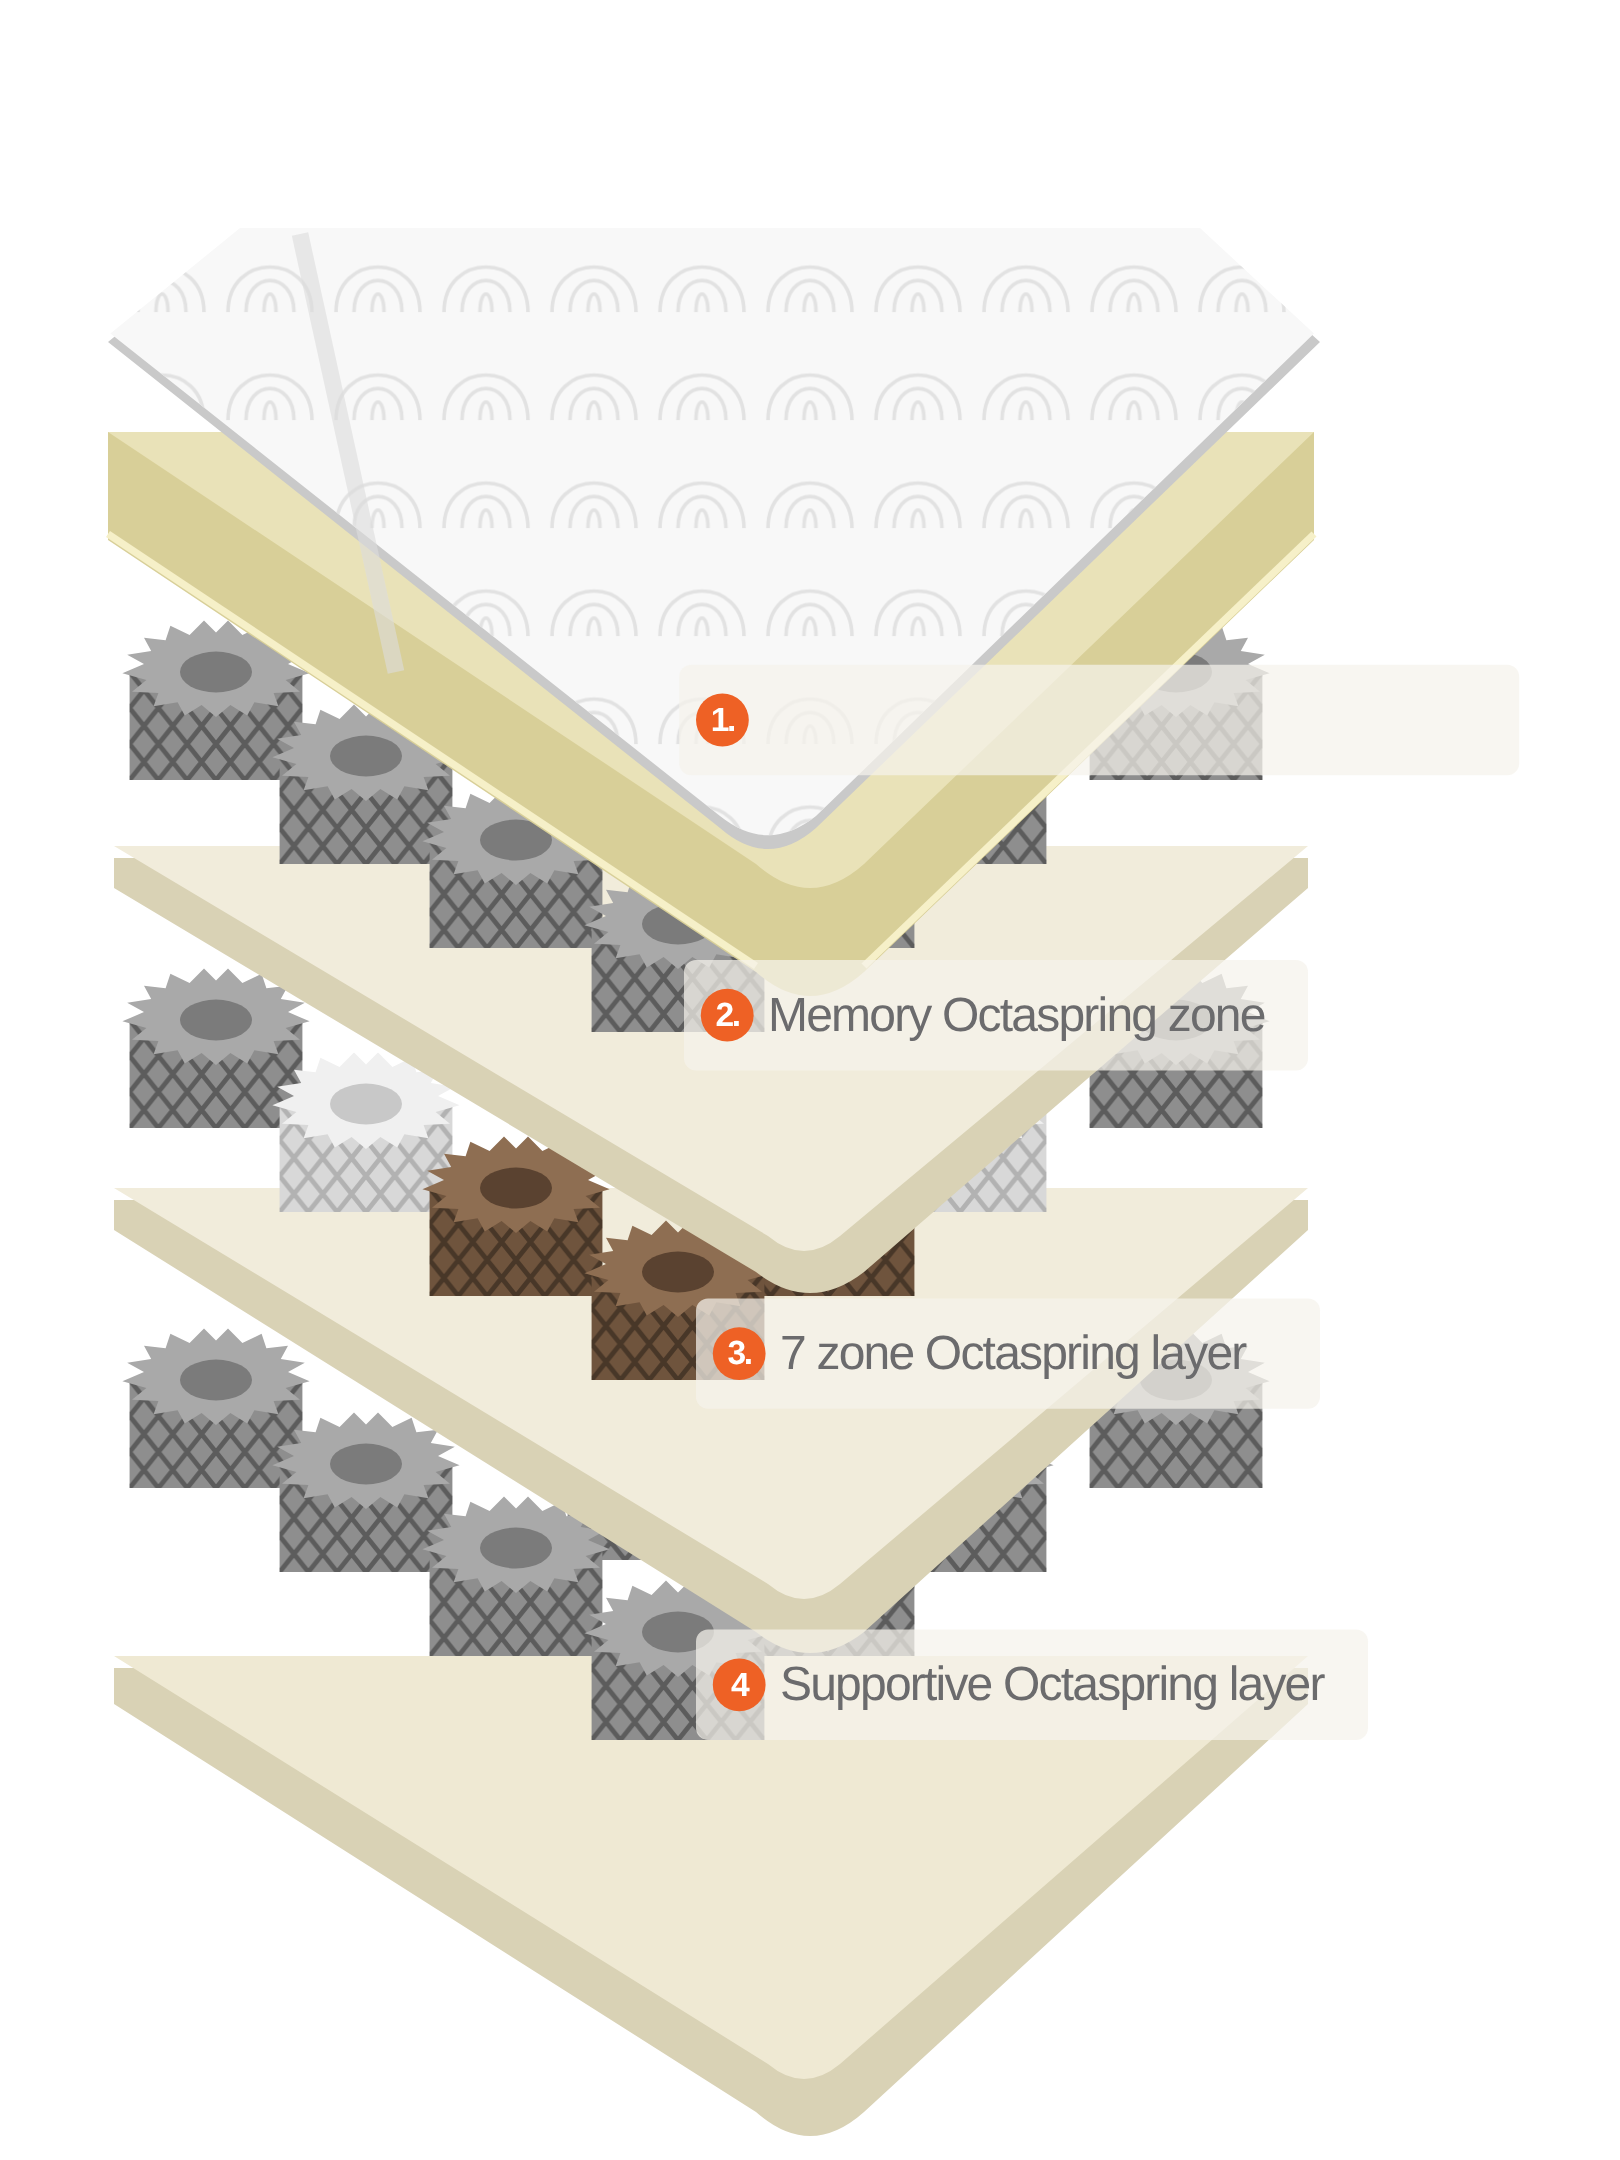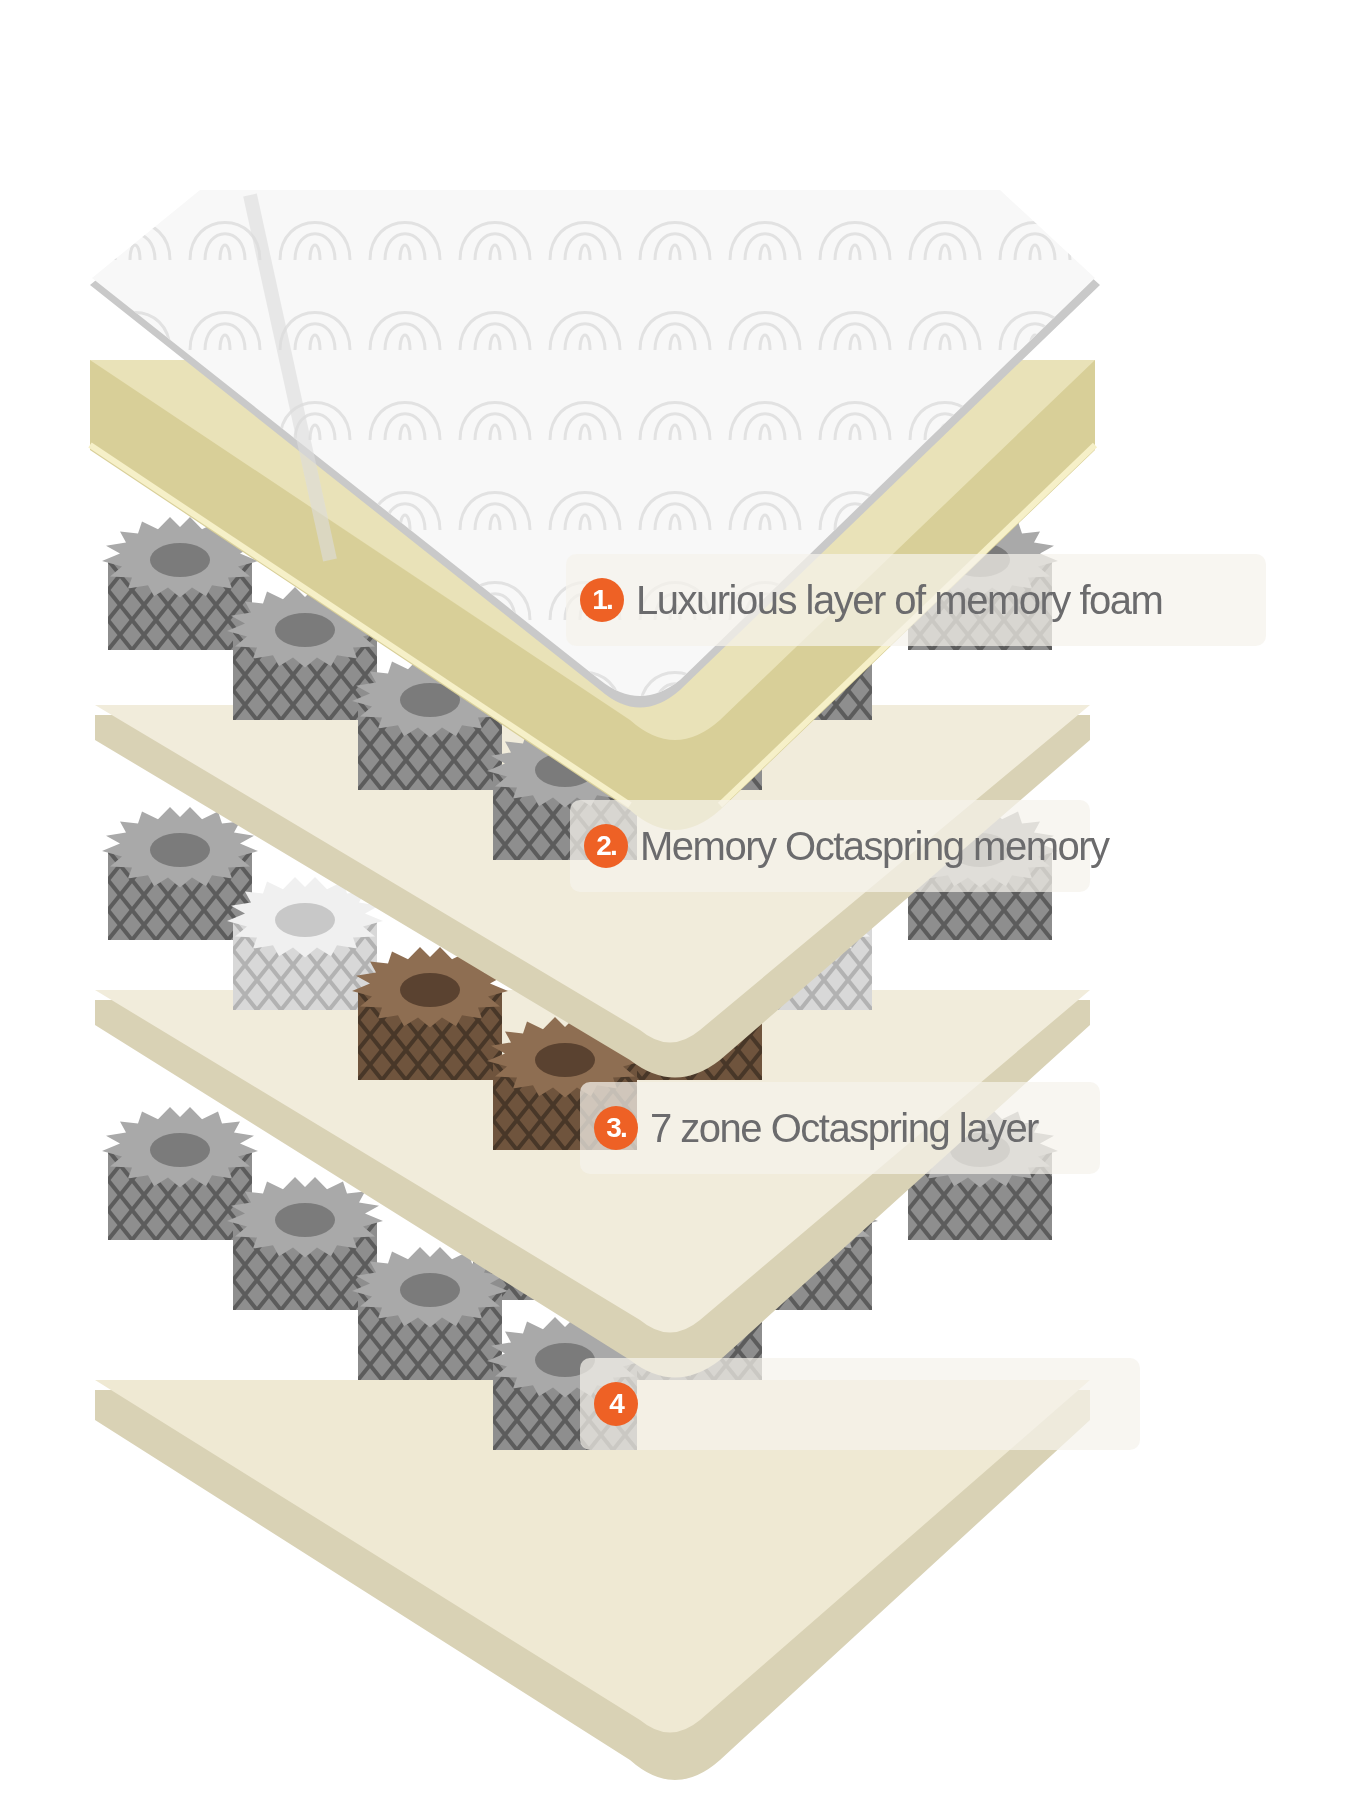--- a/index.html
+++ b/index.html
@@ -118,29 +118,29 @@
       <path d="M200,195 L1000,195 L1100,285 L680,690 Q640,725 600,690 L90,285 Z" fill="#c9c9c9"></path>
       <path d="M200,190 L1000,190 L1095,278 L680,680 Q640,712 600,680 L92,278 Z" fill="#f8f8f8"></path>
       <path d="M200,190 L1000,190 L1095,278 L680,680 Q640,712 600,680 L92,278 Z" fill="url(#quilt)"></path>
       <path d="M250,195 L330,560" stroke="#dddddd" stroke-width="14" opacity="0.6"></path>
     </g>
   </svg>
 
   
   <div class="callout" style="left:566px; top:554px; width:700px;">
     <span class="badge">1.</span>
-    <span class="text">Luxurious layer of memory foam</span>
   </div>
 
   <div class="callout" style="left:570px; top:800px; width:520px;">
     <span class="badge">2.</span>
-    <span class="text">Memory Octaspring memory</span>
+    <span class="text">Memory Octaspring zone</span>
   </div>
 
   <div class="callout" style="left:580px; top:1082px; width:520px;">
     <span class="badge">3.</span>
     <span class="text">7 zone Octaspring layer</span>
   </div>
 
   <div class="callout" style="left:580px; top:1358px; width:560px;">
     <span class="badge">4</span>
+    <span class="text">Supportive Octaspring layer</span>
   </div>
 </div>
 
 </body></html>

